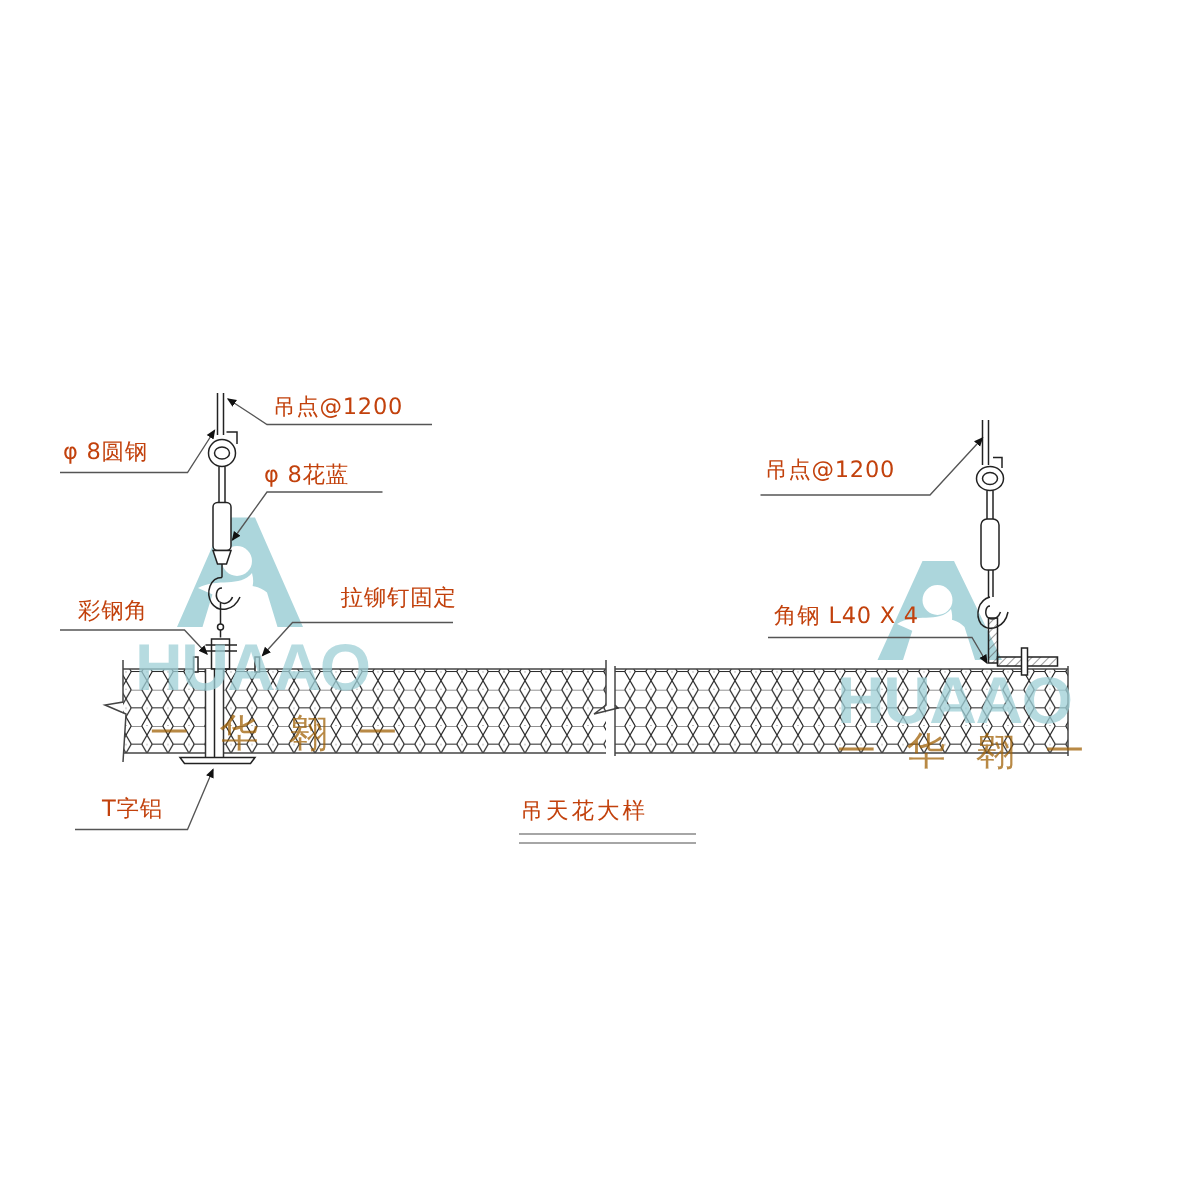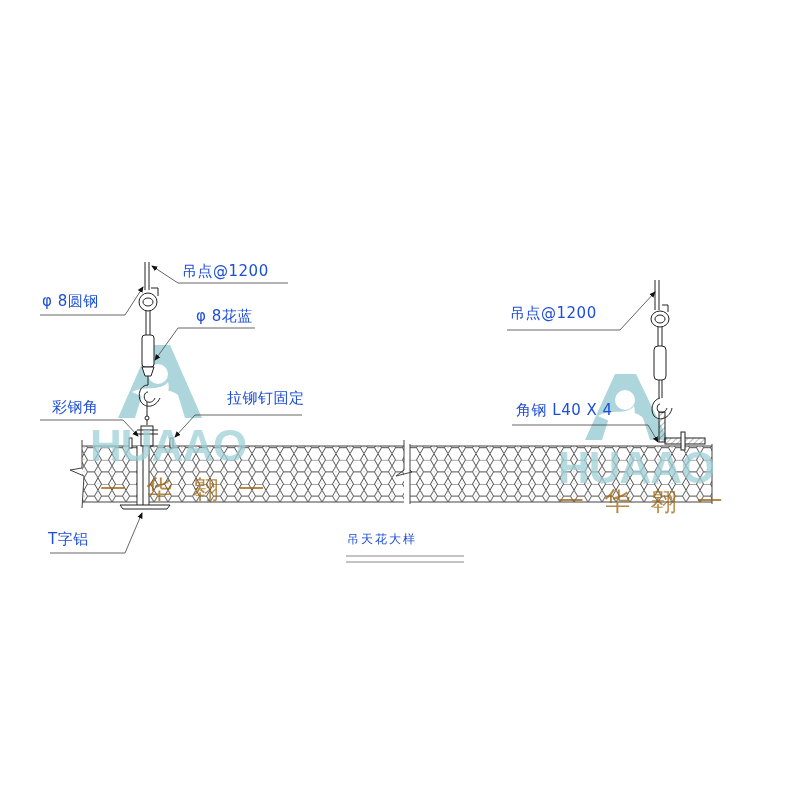--- a/index.html
+++ b/index.html
@@ -1,20 +1,20 @@
 <!DOCTYPE html>
 <html><head>
 <meta charset="utf-8">
 <style>
   html,body{margin:0;padding:0;background:#ffffff;}
   #stage{position:relative;width:800px;height:800px;background:#ffffff;overflow:hidden;
     font-family:"DejaVu Sans","Liberation Sans",sans-serif;}
   svg{position:absolute;left:0;top:0;}
-  .lbl{position:absolute;font-size:15px;color:#1d4ed8;white-space:nowrap;letter-spacing:0.5px;line-height:1;}
-  .title{font-size:12px;letter-spacing:2px;}
+  .lbl{position:absolute;font-size:15px;color:#c2410c;white-space:nowrap;letter-spacing:0.5px;line-height:1;}
+  .title{font-size:15px;letter-spacing:2px;}
   .wm-text{position:absolute;font-family:"Liberation Sans","DejaVu Sans",sans-serif;font-weight:bold;line-height:1;white-space:nowrap;}
   .wm-cn{position:absolute;font-size:26px;color:#a16207;letter-spacing:6px;white-space:nowrap;line-height:1;opacity:0.75;}
 </style>
 </head>
 <body>
 
 <div id="stage">
 
   <svg width="800" height="800" viewBox="0 0 800 800">
     <defs>
@@ -146,22 +146,22 @@
   </svg>
 
   <div class="wm-text" style="left:90px;top:424px;font-size:44px;color:#9ecfd6;opacity:0.75;letter-spacing:-1px;">HUAAO</div>
   <div class="wm-cn" style="left:100px;top:476px;">一 华 翱 一</div>
 
   <div class="wm-text" style="left:558px;top:446px;font-size:44px;color:#9ecfd6;opacity:0.75;letter-spacing:-1px;">HUAAO</div>
   <div class="wm-cn" style="left:558px;top:488px;">一 华 翱 一</div>
 
   <div class="lbl" style="left:182px;top:264px;">吊点@1200</div>
   <div class="lbl" style="left:42px;top:294px;">φ 8圆钢</div>
-  <div class="lbl" style="left:196px;top:309px;">φ 8花蓝</div>
+  <div class="lbl" style="left:176px;top:309px;">φ 8花蓝</div>
   <div class="lbl" style="left:52px;top:400px;">彩钢角</div>
   <div class="lbl" style="left:203px;top:391px;margin-left:24px;">拉铆钉固定</div>
-  <div class="lbl" style="left:48px;top:532px;">T字铝</div>
+  <div class="lbl" style="left:68px;top:532px;">T字铝</div>
 
   <div class="lbl" style="left:510px;top:306px;">吊点@1200</div>
   <div class="lbl" style="left:516px;top:403px;text-align:center;">角钢 L40 X 4</div>
 
   <div class="lbl title" style="left:347px;top:533px;">吊天花大样</div>
 </div>
 
 </body></html>

